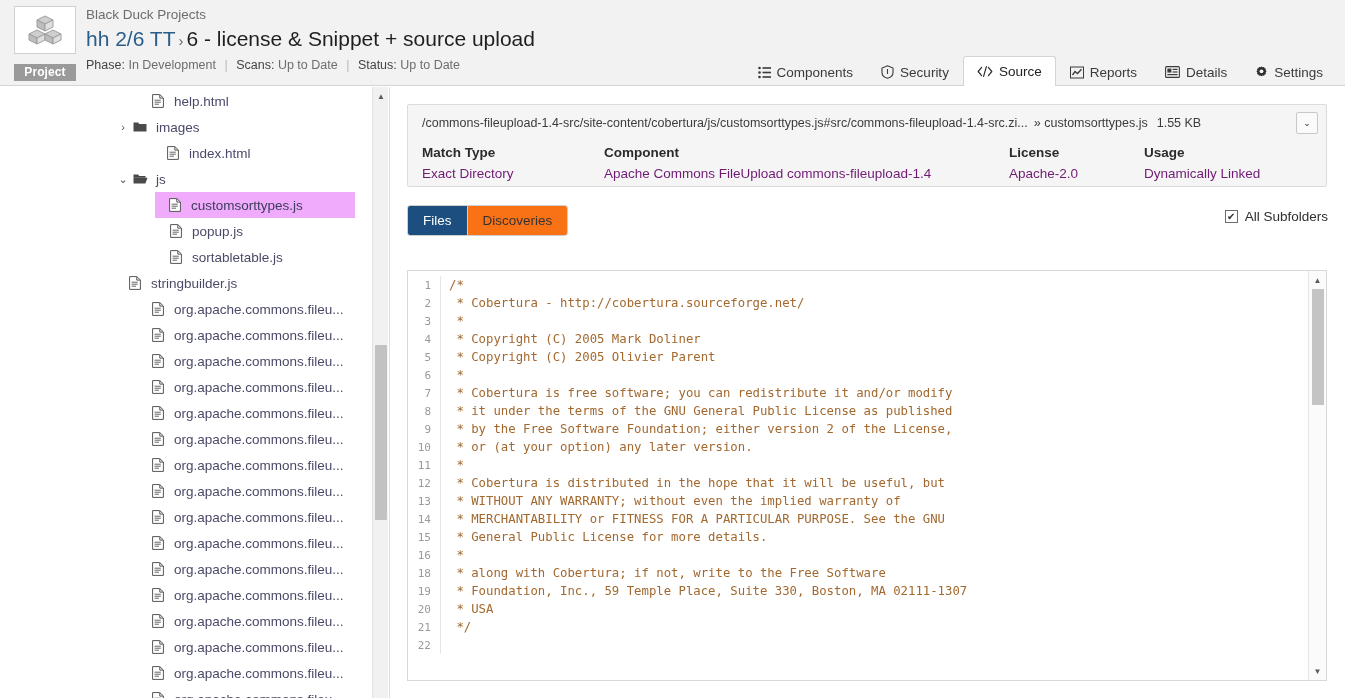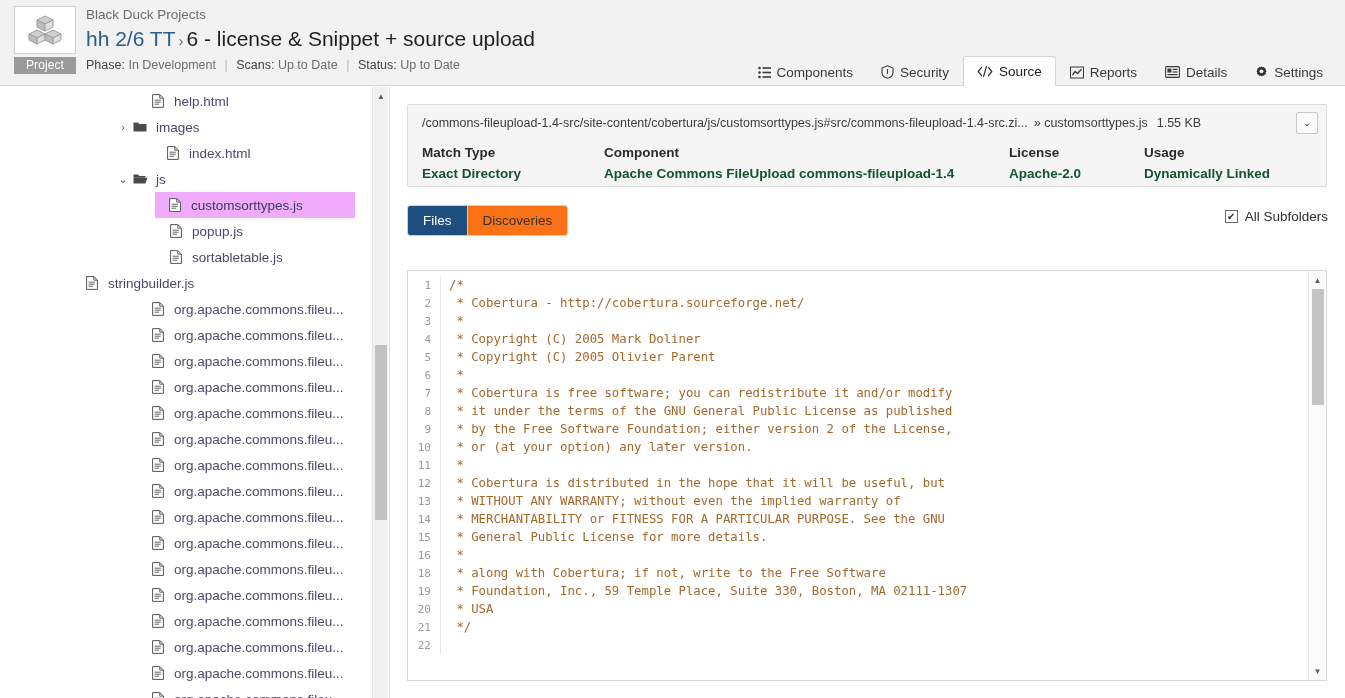--- a/index.html
+++ b/index.html
@@ -18,24 +18,25 @@
   }
   .proj-badge-wrap {
     position: absolute; left: 14px; top: 6px; width: 62px;
   }
   .proj-icon-box {
     width: 62px; height: 48px; background: #ffffff;
     border: 1px solid #d0d0d0;
     display: flex; align-items: center; justify-content: center;
   }
   .proj-label {
-    margin-top: 3px; width: 62px; height: 17px;
+    margin-top: 10px; width: 62px; height: 17px;
     background: #9a9a9a; color: #ffffff;
     font-size: 12px; line-height: 17px; text-align: center;
     letter-spacing: .1px;
+    font-weight: bold;
   }
   .hdr-text { position: absolute; left: 86px; top: 6px; }
   .hdr-breadcrumb {
     font-size: 13.5px; color: #6d6d6d; line-height: 17px;
   }
   .hdr-title {
     font-size: 21px; color: #1f1f1f; line-height: 27px;
     margin-top: 2px; white-space: nowrap;
   }
   .hdr-title .t-blue { color: #2a5d8a; }
@@ -137,21 +138,21 @@
     background: #fafafa; border: 1px solid #c8c8c8; border-radius: 2px;
     display: flex; align-items: center; justify-content: center;
     font-size: 9px; color: #333; cursor: pointer;
   }
   .meta-grid {
     position: absolute; left: 14px; top: 38px; width: 890px;
     display: flex;
   }
   .meta-col { display: flex; flex-direction: column; }
   .meta-k { font-size: 13.5px; color: #2b2b2b; font-weight: bold; line-height: 20px; }
-  .meta-v { font-size: 13.5px; color: #14532d; line-height: 20px; margin-top: 1px; font-weight: bold; }
+  .meta-v { font-size: 13.5px; color: #701a75; line-height: 20px; margin-top: 1px; }
 
   
   .subtabs {
     position: absolute; left: 17px; top: 118px;
     display: flex; border: 1px solid #cfcfcf; border-radius: 3px;
     overflow: hidden; height: 31px;
   }
   .subtab {
     display: flex; align-items: center; justify-content: center;
     padding: 0 15px; font-size: 13.5px; color: #333;
@@ -405,21 +406,21 @@
             <path d="M7.8 0.8 v3.3 h3.4" fill="none" stroke="#555" stroke-width="1"></path>
             <g stroke="#555" stroke-width="0.9">
               <path d="M2.6 6.2 h6.2"></path>
               <path d="M2.6 8.2 h6.2"></path>
               <path d="M2.6 10.2 h4.4"></path>
             </g>
           </svg>
         </span>
         <span class="tlabel">sortabletable.js</span>
       </div>
-      <div class="tree-item" style="top: 183px; padding-left: 68px;">
+      <div class="tree-item" style="top: 183px; padding-left: 111px;">
         <span class="caret"></span>
         <span class="fico">
           <svg width="12" height="14" viewBox="0 0 12 14">
             <path d="M0.6 0.6 h7.2 l3.6 3.4 v9.4 h-10.8 z" fill="#fff" stroke="#555" stroke-width="1"></path>
             <path d="M7.8 0.8 v3.3 h3.4" fill="none" stroke="#555" stroke-width="1"></path>
             <g stroke="#555" stroke-width="0.9">
               <path d="M2.6 6.2 h6.2"></path>
               <path d="M2.6 8.2 h6.2"></path>
               <path d="M2.6 10.2 h4.4"></path>
             </g>

